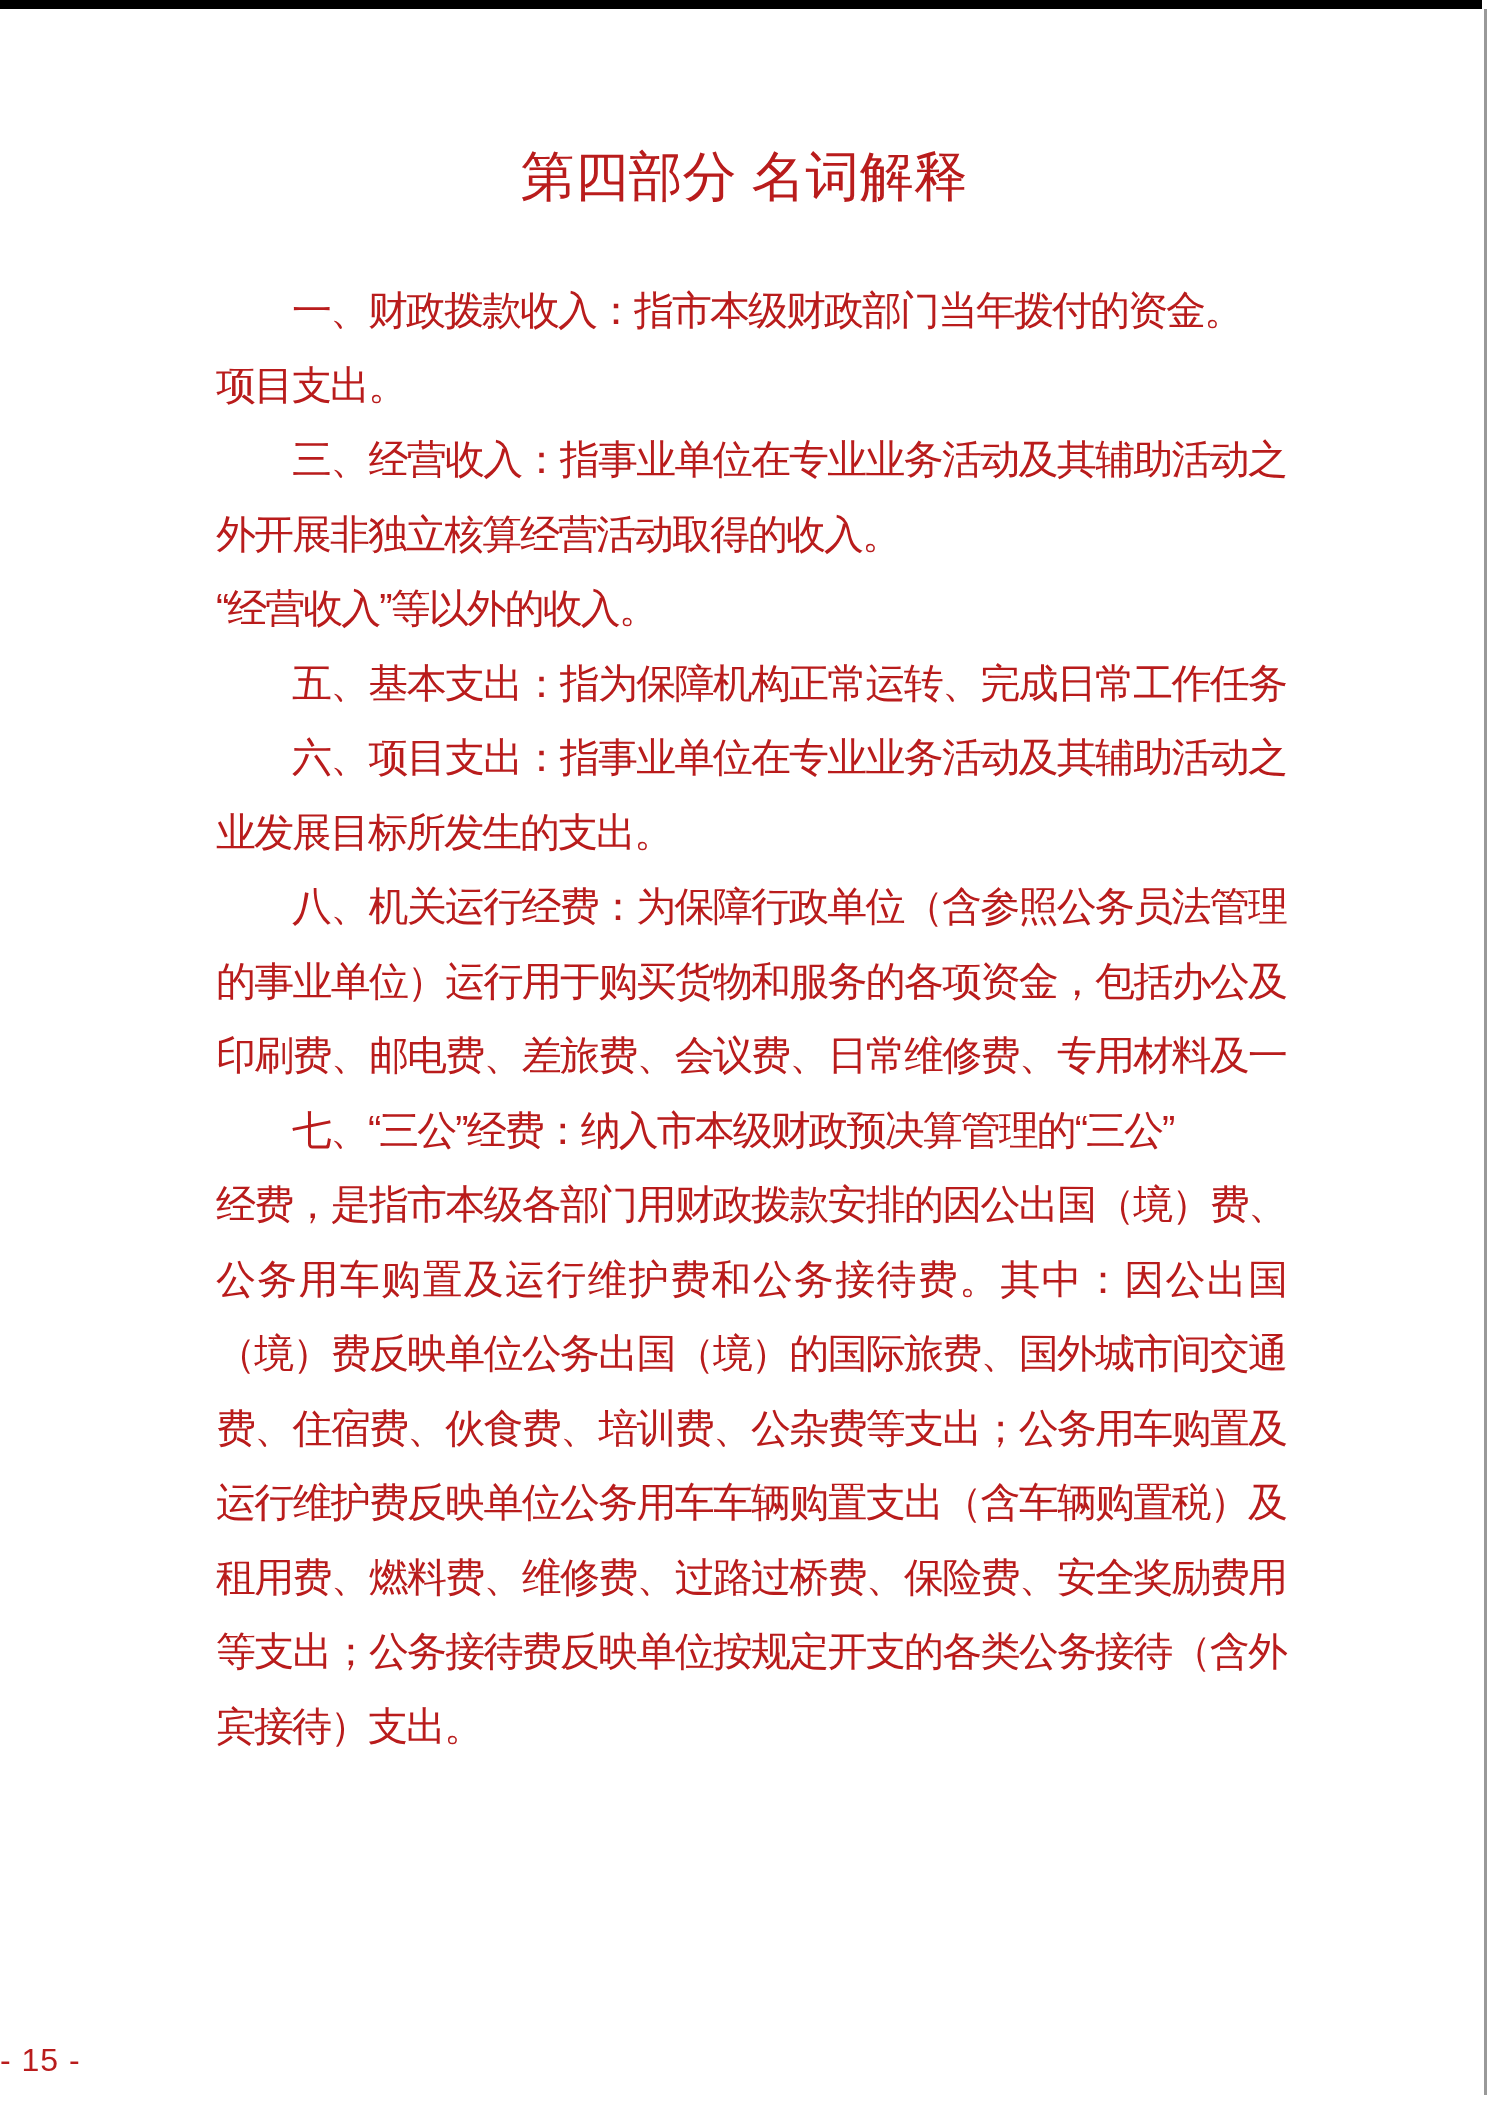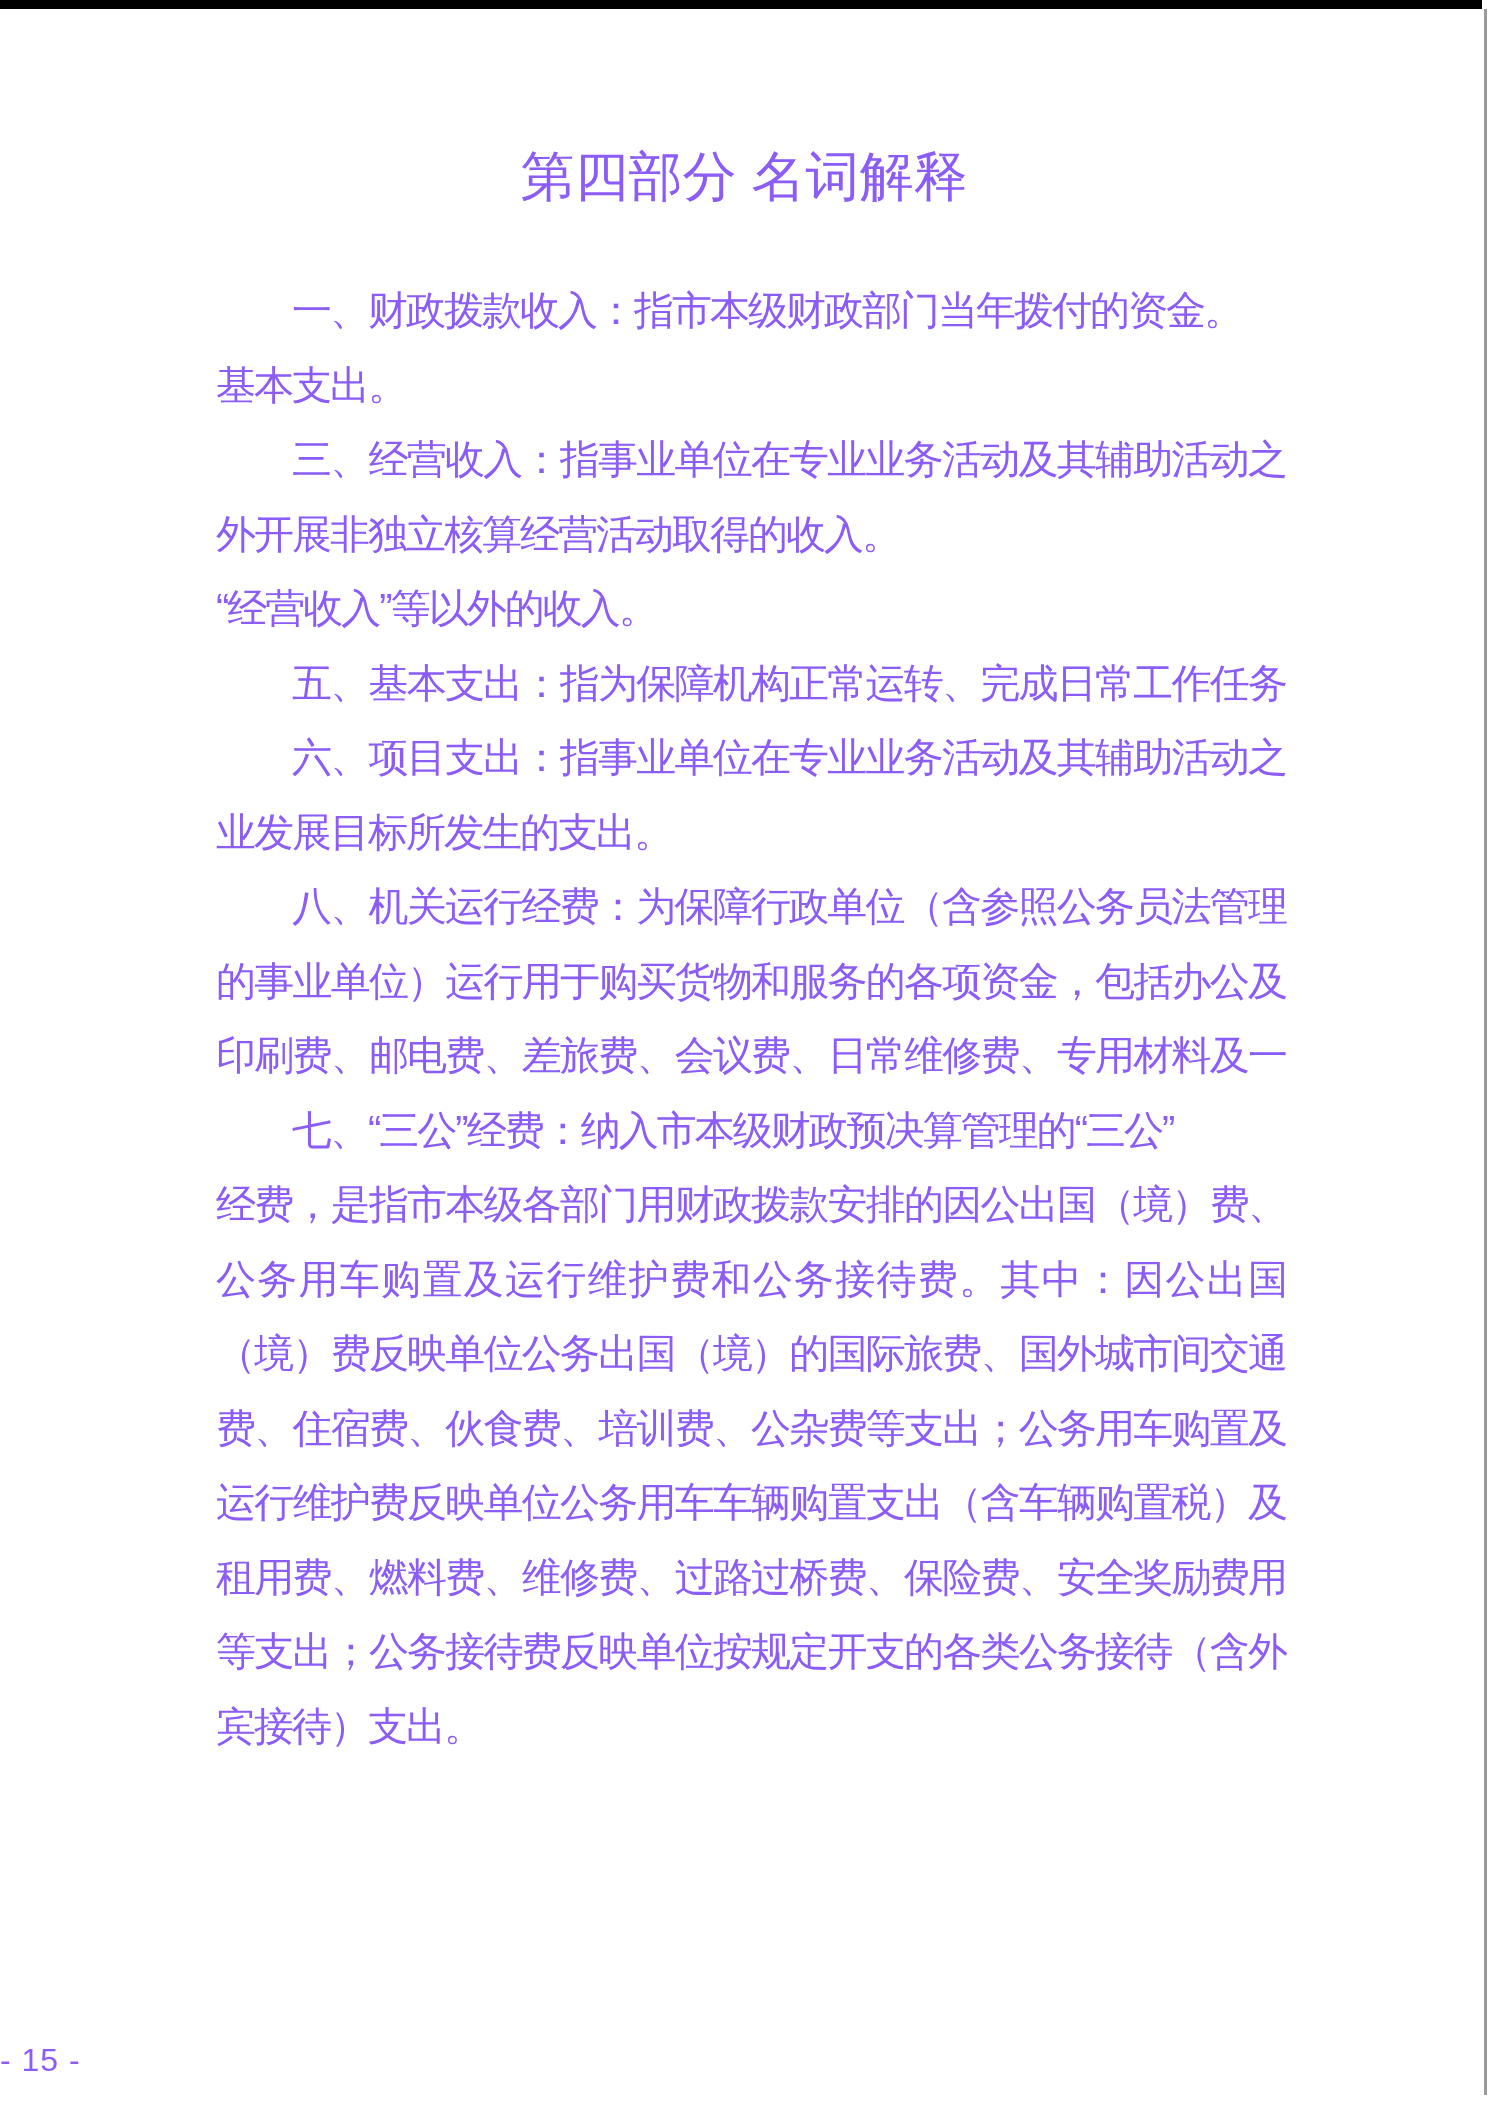--- a/index.html
+++ b/index.html
@@ -7,21 +7,21 @@
     padding: 0;
     background: #e8e8e8;
   }
   .page {
     position: relative;
     width: 1488px;
     height: 2104px;
     background: #ffffff;
     overflow: hidden;
     font-family: "Liberation Sans", sans-serif;
-    color: #8b5cf6;
+    color: #b91c1c;
   }
   .scan-top-edge {
     position: absolute;
     left: 0; top: 0;
     width: 1482px; height: 9px;
     background: #000000;
   }
   .scan-right-edge {
     position: absolute;
     left: 1484px; top: 9px;
@@ -83,21 +83,21 @@
 
   <div class="section-title">第四部分 名词解释</div>
 
   <div class="body-text">
 
     <p class="para">
       <span class="line indent">一、财政拨款收入：指市本级财政部门当年拨付的资金。</span>
     </p>
 
     <p class="para">
-      <span class="line">基本支出。</span>
+      <span class="line">项目支出。</span>
     </p>
 
     <p class="para">
       <span class="line indent fill">三、经营收入：指事业单位在专业业务活动及其辅助活动之</span>
       <span class="line">外开展非独立核算经营活动取得的收入。</span>
     </p>
 
     <p class="para">
       <span class="line">“经营收入”等以外的收入。</span>
     </p>

